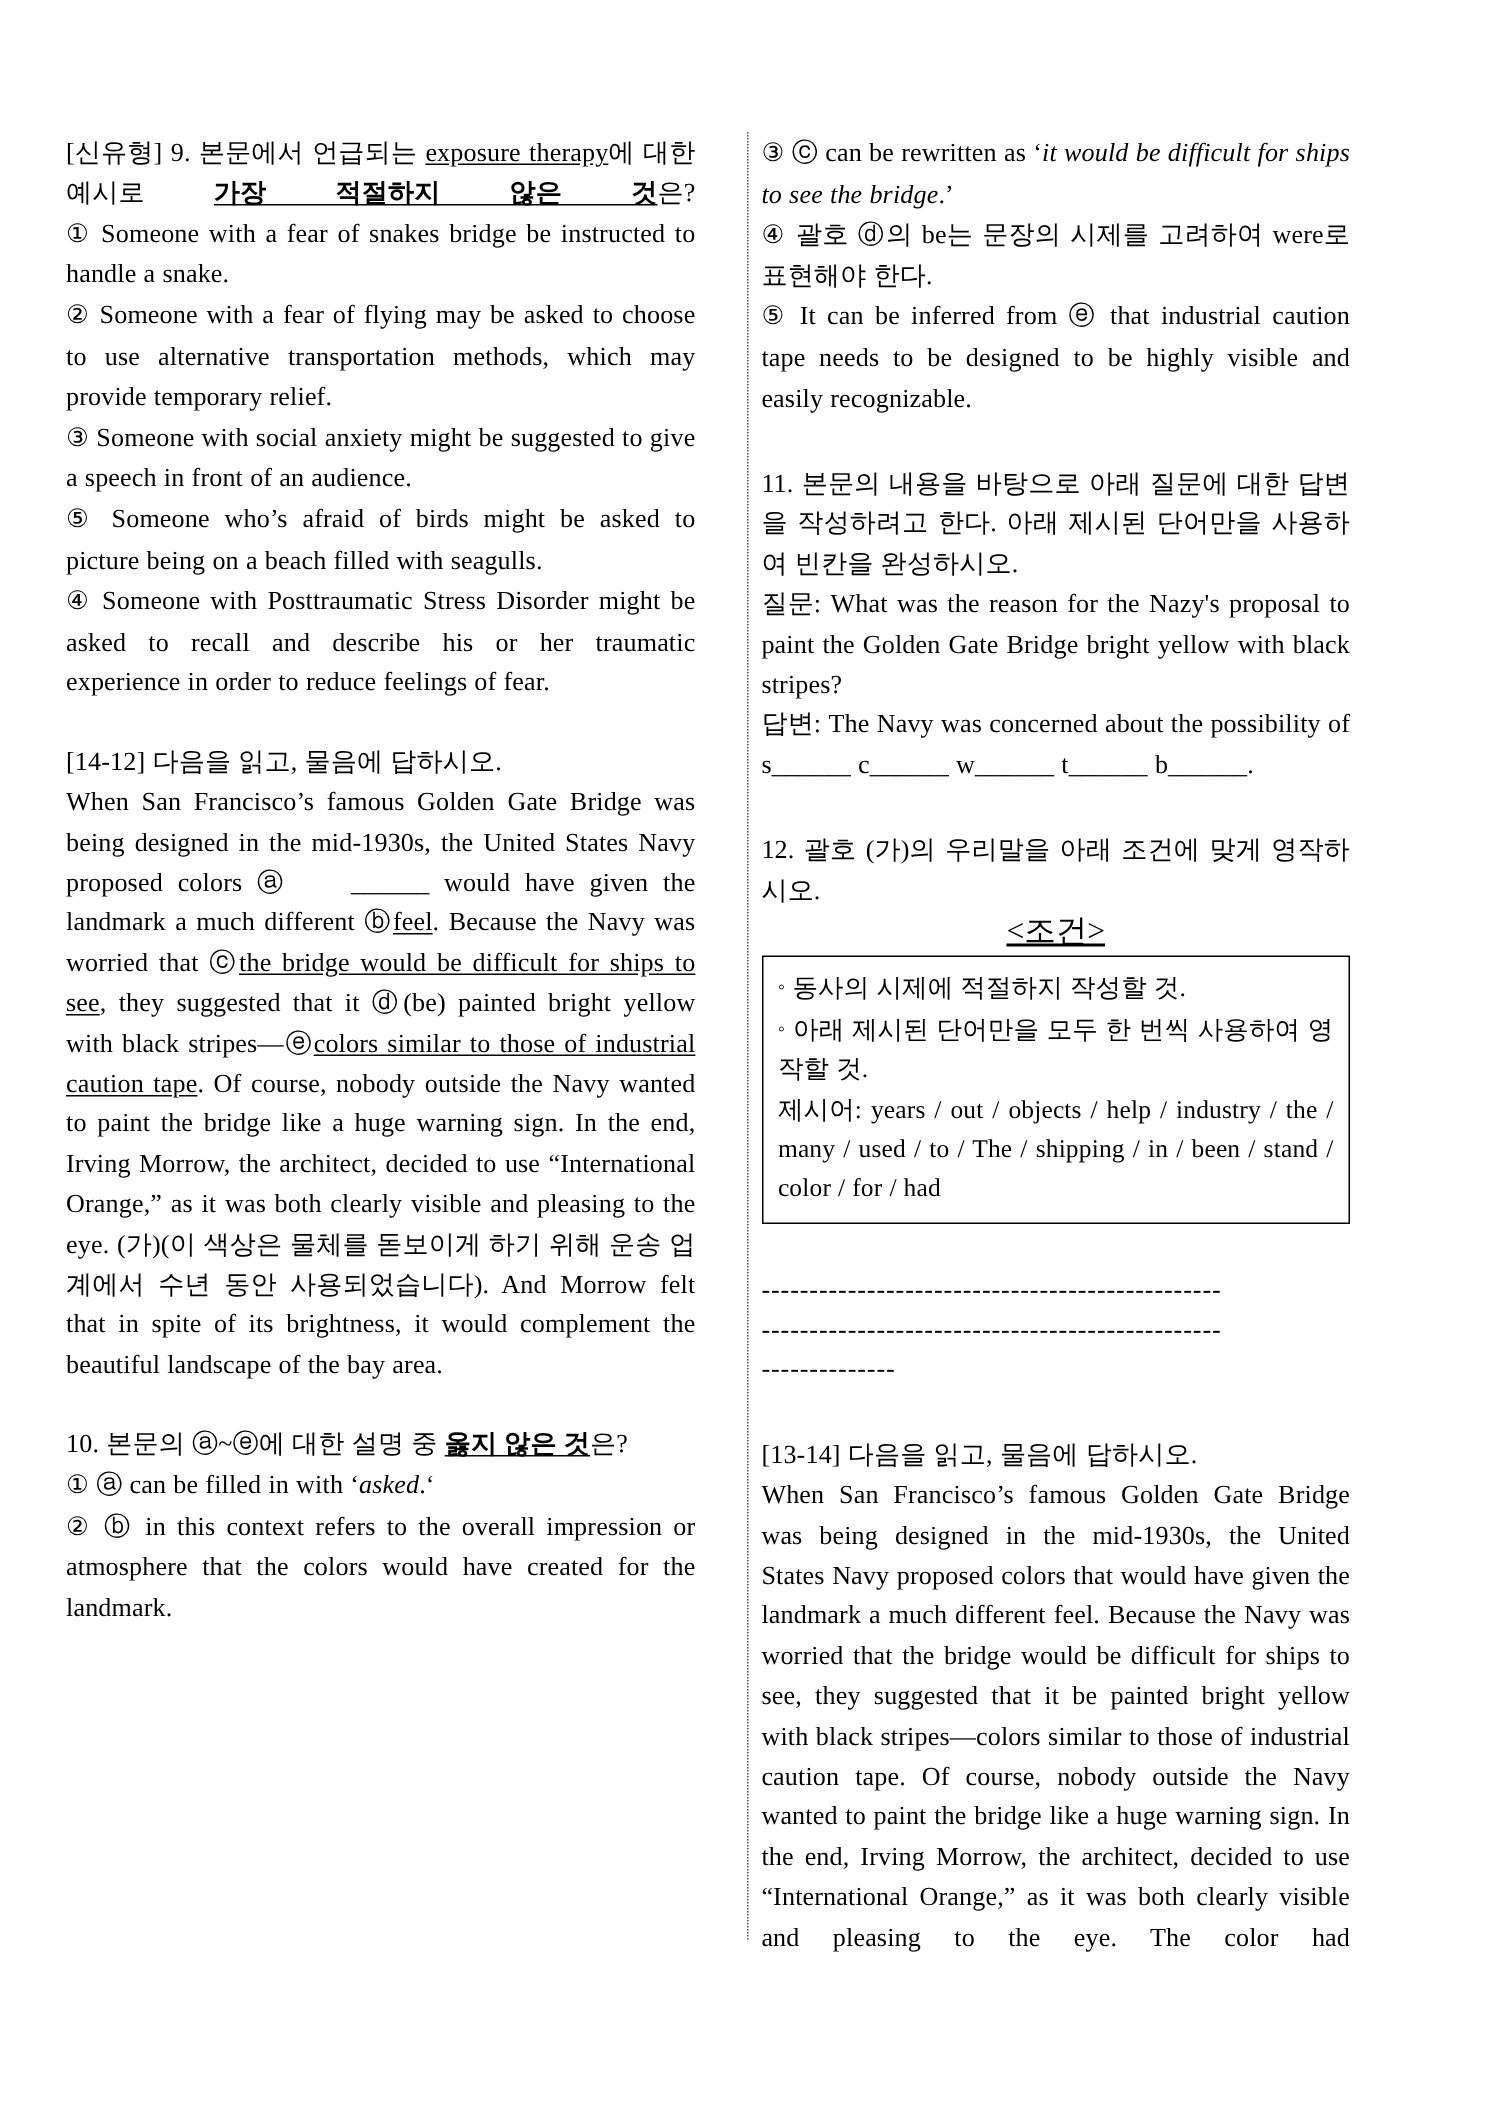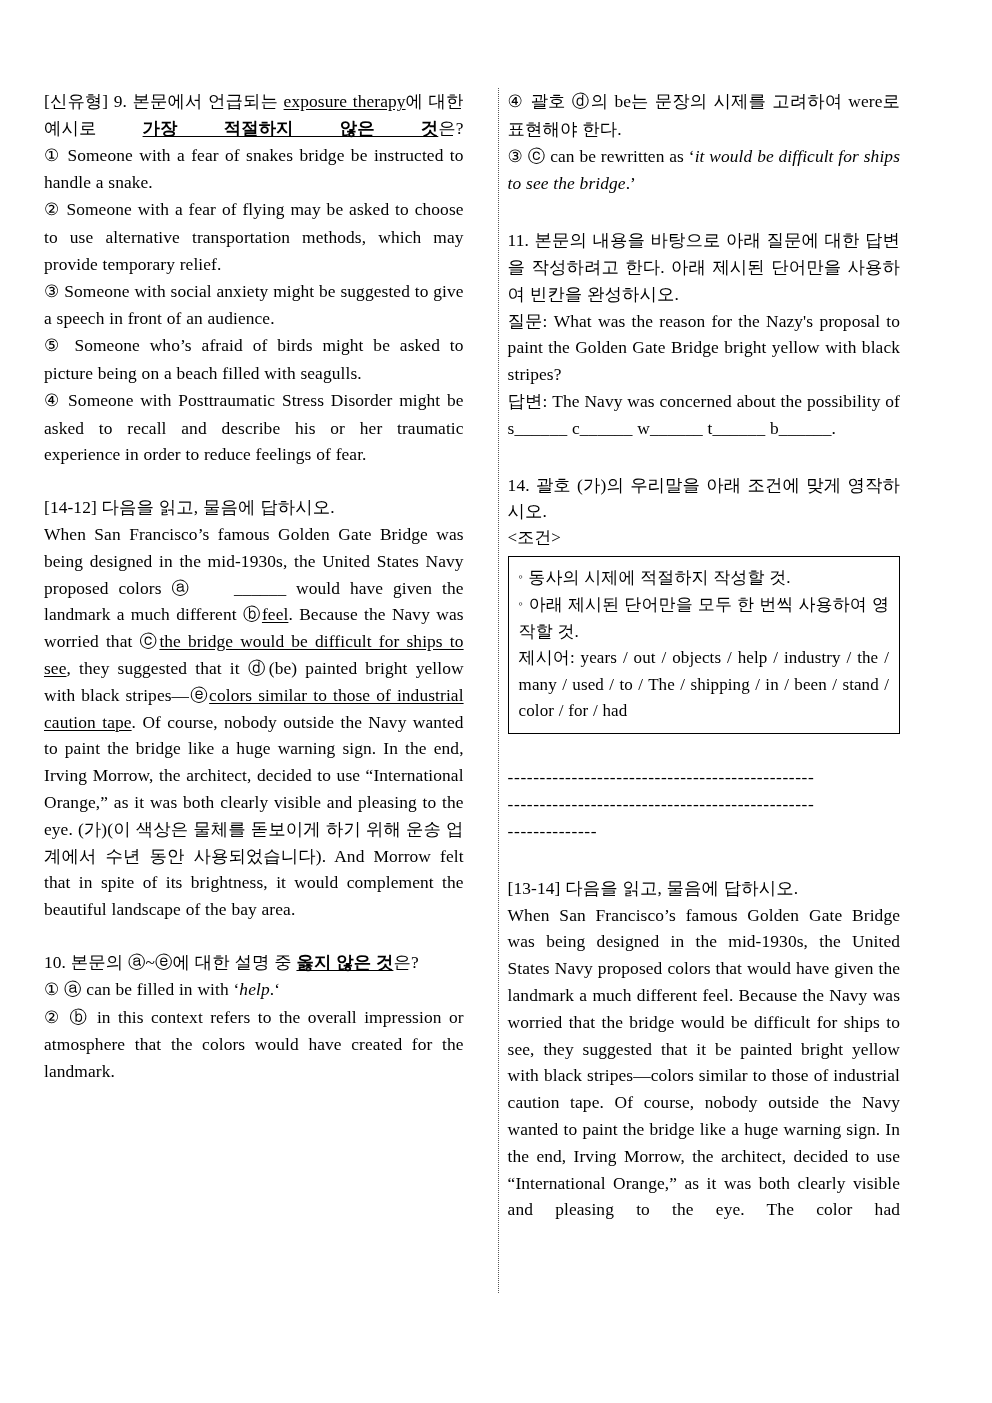--- a/index.html
+++ b/index.html
@@ -66,24 +66,25 @@
 
   u.u { text-decoration: underline; text-underline-offset: 2px; }
   b.bu { font-weight: 700; text-decoration: underline; text-underline-offset: 2px; }
   i.it { font-style: italic; }
 
   .circnum { font-size: 17px; }
   .blank { letter-spacing: 0px; margin-left: 40px; }
 
   
   .cond-title {
-    text-align: left;
-    font-size: 17px;
+    text-align: center;
+    font-size: 21px;
     line-height: 26.8px;
     margin: 0;
+    text-decoration: underline;
   }
   .cond-box {
     border: 1.4px solid #000;
     box-sizing: border-box;
     padding: 7px 10px 9px 10px;
     margin-top: 4px;
   }
   .cond-box p.line { font-size: 17px; line-height: 26.4px; }
   .bullet { font-size: 13px; vertical-align: 2px; padding-right: 5px; }
 
@@ -128,50 +129,51 @@
         <p class="line last-left">[14-12] 다음을 읽고, 물음에 답하시오.</p>
 
         <p class="line last-left"><span>When San Francisco’s famous Golden Gate Bridge was being designed in the mid-1930s, the United States Navy proposed colors </span><span>ⓐ</span><span class="blank">______</span><span> would have given the landmark a much different </span><span>ⓑ</span><u class="u">feel</u><span>. Because the Navy was worried that </span><span>ⓒ</span><u class="u">the bridge would be difficult for ships to see</u><span>, they suggested that it </span><span>ⓓ</span><span>(be)</span><span> painted bright yellow with black stripes—</span><span>ⓔ</span><u class="u">colors similar to those of industrial caution tape</u><span>. Of course, nobody outside the Navy wanted to paint the bridge like a huge warning sign. In the end, Irving Morrow, the architect, decided to use “International Orange,” as it was both clearly visible and pleasing to the eye. (가)(이 색상은 물체를 돋보이게 하기 위해 운송 업계에서 수년 동안 사용되었습니다). And Morrow felt that in spite of its brightness, it would complement the beautiful landscape of the bay area.</span></p>
       </div>
 
       <div class="gap-md"></div>
 
       <div class="block">
         <p class="line last-left"><span>10. 본문의 ⓐ~ⓔ에 대한 설명 중 </span><b class="bu">옳지 않은 것</b><span>은?</span></p>
 
-        <p class="line last-left"><span class="circnum">①</span>&nbsp;<span>ⓐ can be filled in with ‘</span><i class="it">help</i><span>.‘</span></p>
+        <p class="line last-left"><span class="circnum">①</span>&nbsp;<span>ⓐ can be filled in with ‘</span><i class="it">asked</i><span>.‘</span></p>
 
         <p class="line last-left"><span class="circnum">②</span>&nbsp;<span>ⓑ in this context refers to the overall impression or atmosphere that the colors would have created for the landmark.</span></p>
       </div>
 
     </div>
 
     <div class="col col-right">
 
       <div class="block">
+        <p class="line last-left"><span class="circnum">③</span>&nbsp;<span>ⓒ can be rewritten as ‘</span><i class="it">it would be difficult for ships to see the bridge</i><span>.’</span></p>
+
         <p class="line last-left"><span class="circnum">④</span>&nbsp;<span>괄호 ⓓ의 be는 문장의 시제를 고려하여 were로 표현해야 한다.</span></p>
 
-        <p class="line last-left"><span class="circnum">③</span>&nbsp;<span>ⓒ can be rewritten as ‘</span><i class="it">it would be difficult for ships to see the bridge</i><span>.’</span></p>
-
+        <p class="line last-left"><span class="circnum">⑤</span>&nbsp;<span>It can be inferred from ⓔ that industrial caution tape needs to be designed to be highly visible and easily recognizable.</span></p>
       </div>
 
       <div class="gap-lg"></div>
 
       <div class="block">
         <p class="line last-left">11. 본문의 내용을 바탕으로 아래 질문에 대한 답변을 작성하려고 한다. 아래 제시된 단어만을 사용하여 빈칸을 완성하시오.</p>
 
         <p class="line last-left"><span>질문:</span><span> What was the reason for the Nazy's proposal to paint the Golden Gate Bridge bright yellow with black stripes?</span></p>
 
         <p class="line last-left"><span>답변:</span><span> The Navy was concerned about the possibility of s______ c______ w______ t______ b______.</span></p>
       </div>
 
       <div class="gap-lg"></div>
 
       <div class="block">
-        <p class="line last-left">14. 괄호 (가)의 우리말을 아래 조건에 맞게 영작하시오.</p>
+        <p class="line last-left">12. 괄호 (가)의 우리말을 아래 조건에 맞게 영작하시오.</p>
 
         <p class="cond-title">&lt;조건&gt;</p>
 
         <div class="cond-box">
           <p class="line last-left"><span class="bullet">◦</span><span>동사의 시제에 적절하지 작성할 것.</span></p>
           <p class="line last-left"><span class="bullet">◦</span><span>아래 제시된 단어만을 모두 한 번씩 사용하여 영작할 것.</span></p>
           <p class="line last-left"><span>제시어:</span><span> years / out / objects / help / industry / the / many / used / to / The / shipping / in / been / stand / color / for / had</span></p>
         </div>
 
         <div class="answer-lines">

